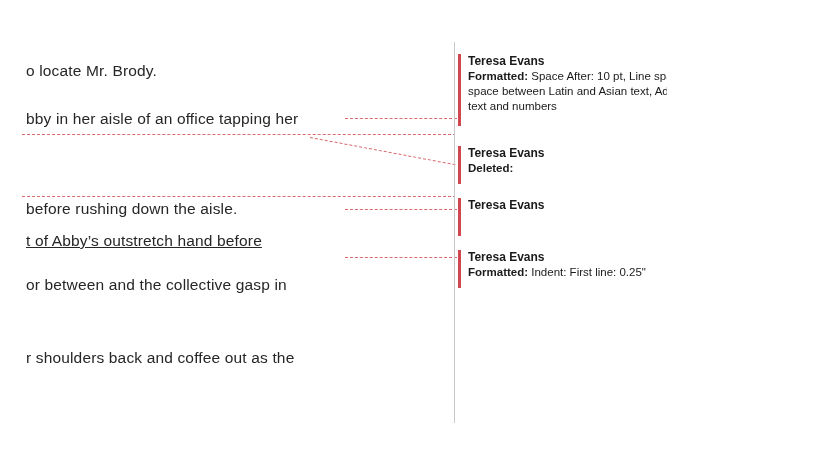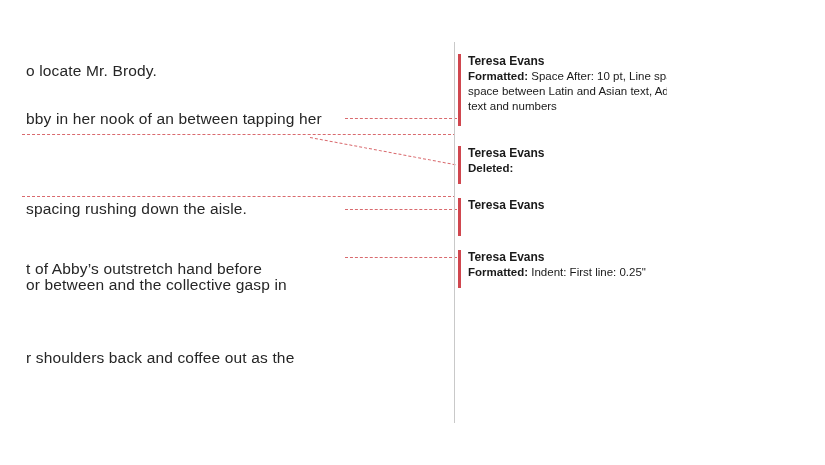--- a/index.html
+++ b/index.html
@@ -98,23 +98,23 @@
   }
 </style>
 </head>
 <body>
 
 <div id="screen">
 
   <div id="doc-pane">
 
     <div class="doc-line" style="top:62px;">o locate Mr. Brody.</div>
-    <div class="doc-line" style="top:110px;">bby in her nook of an between tapping her</div>
-    <div class="doc-line" style="top:200px;">spacing rushing down the aisle.</div>
-    <div class="doc-line" style="top:260px;">t of Abby’s outstretch hand before</div>
+    <div class="doc-line" style="top:110px;">bby in her aisle of an office tapping her</div>
+    <div class="doc-line" style="top:200px;">before rushing down the aisle.</div>
+    <div class="doc-line" style="top:232px;text-decoration:underline;">t of Abby’s outstretch hand before</div>
     <div class="doc-line" style="top:276px;">or between and the collective gasp in</div>
     <div class="doc-line" style="top:304px;margin-top:45px;">r shoulders back and coffee out as the</div>
 
     <div class="rule-dashed" style="left:22px; top:134px; width:434px;"></div>
     <div class="rule-dashed" style="left:22px; top:196px; width:434px;"></div>
   </div>
 
   <div>
 
     <div class="leader" style="left:345px; top:118px; width:112px;"></div>

